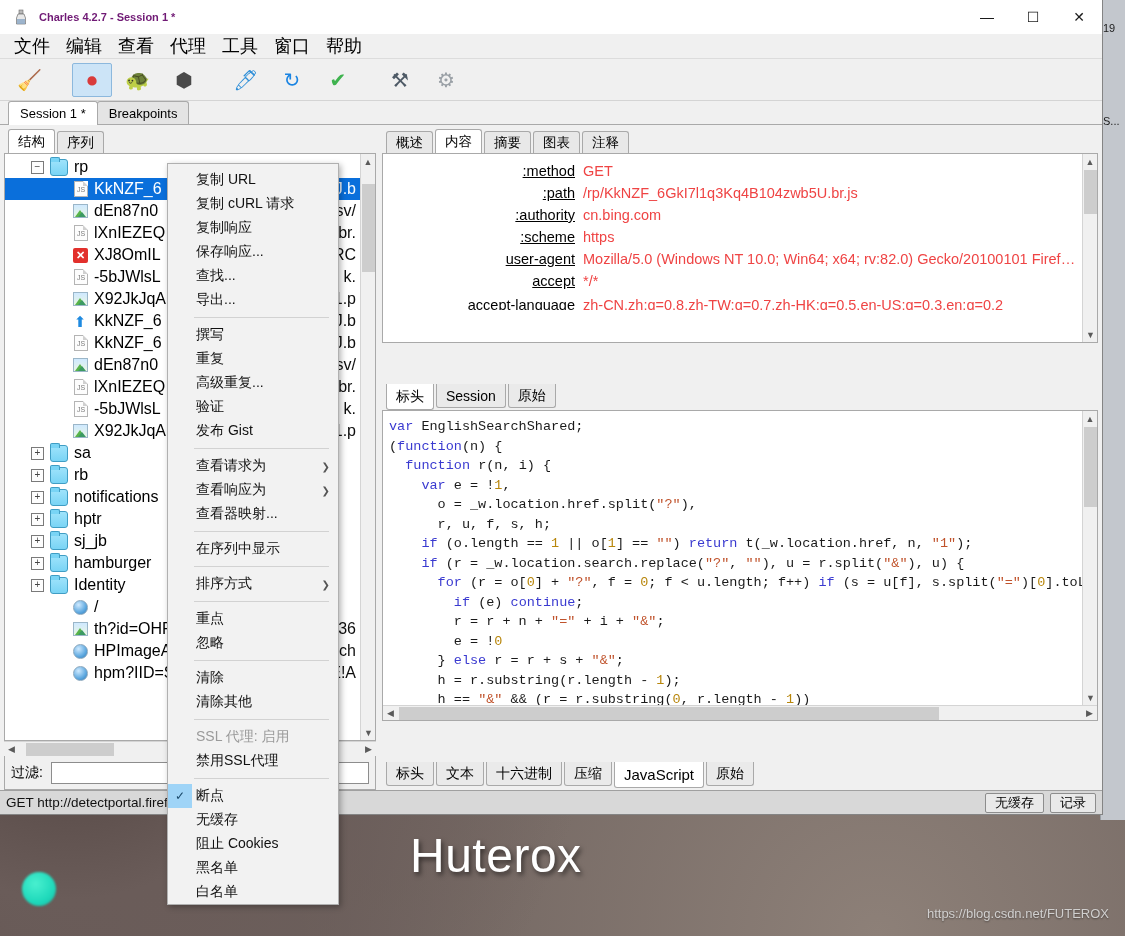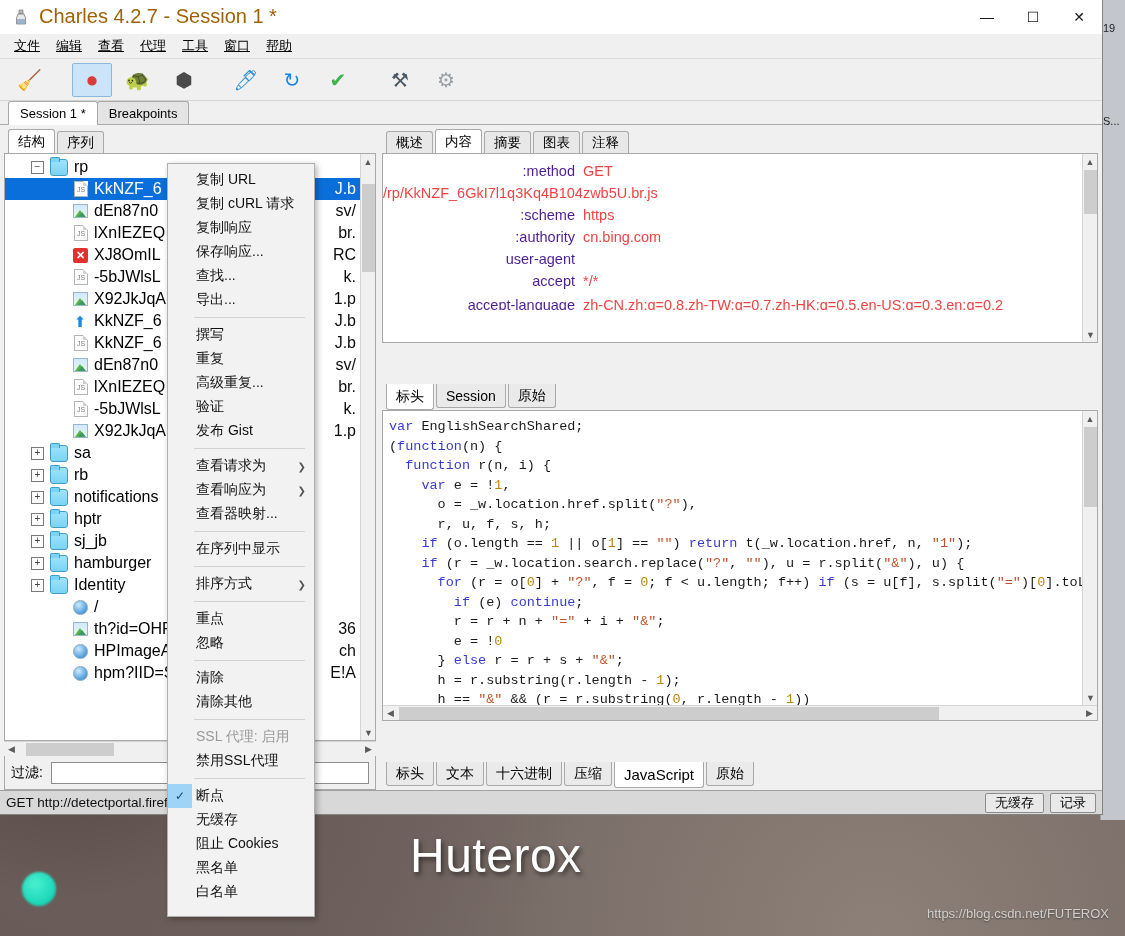--- a/index.html
+++ b/index.html
@@ -65,34 +65,34 @@
   #titlebar {
     height: 34px; background: #ffffff;
     display: flex; align-items: center;
     flex: none;
     border-bottom: 1px solid #ffffff;
   }
   #app-icon {
     width: 16px; height: 16px; margin-left: 13px; margin-right: 10px;
     position: relative; flex: none;
   }
-  #app-title { font-size: 20px; color: #a16207; white-space: nowrap; }
+  #app-title { font-size: 11px; color: #701a75; white-space: nowrap; font-weight: bold; }
   #winbtns { margin-left: auto; display: flex; height: 34px; }
   .winbtn {
     width: 46px; height: 34px;
     display: flex; align-items: center; justify-content: center;
     font-size: 14px; color: #1a1a1a;
   }
 
   
   #menubar {
     height: 25px; background: #f0f0f0; display: flex; align-items: center;
     border-bottom: 1px solid #dcdcdc; flex: none; padding-left: 6px;
   }
-  .menu-item { padding: 2px 8px; font-size: 13px; color: #000; white-space: nowrap; text-decoration: underline; }
+  .menu-item { padding: 2px 8px; font-size: 18px; color: #000; white-space: nowrap; }
 
   
   #toolbar {
     height: 42px; background: #f0f0f0; display: flex; align-items: center;
     flex: none; padding-left: 10px; gap: 6px;
     border-bottom: 1px solid #d4d4d4;
   }
   .tb-btn {
     width: 40px; height: 34px; display: flex; align-items: center; justify-content: center;
     font-size: 20px; line-height: 1; border: 1px solid transparent; border-radius: 2px;
@@ -193,21 +193,21 @@
   #filterbar .lbl { font-size: 14px; margin-right: 8px; color: #000; }
   #filter-input {
     flex: 1; height: 22px; background: #fff; border: 1px solid #8d8d8d;
     font-size: 13px; padding: 0 4px; color: #000;
   }
 
   
   #hdr-box { height: 190px; border: 1px solid #a9a9a9; background: #fff; display: flex; flex: none; }
   #hdr-content { flex: 1; overflow: hidden; padding-top: 6px; font-size: 14.5px; }
   .hrow { display: flex; line-height: 22px; white-space: nowrap; }
-  .hname { width: 200px; text-align: right; color: #4c1d95; padding-right: 8px; flex: none; }
+  .hname { width: 200px; text-align: right; color: #000000; padding-right: 8px; flex: none; text-decoration: underline; }
   .hval { color: #ef4444; overflow: hidden; }
 
   
   .subtabs { height: 26px; display: flex; align-items: flex-start; flex: none; padding-left: 4px; margin-top: 41px; }
   .subtab {
     height: 24px; padding: 0 9px; font-size: 14px; display: flex; align-items: center;
     border: 1px solid #a9a9a9; border-top: none; background: #eaeaea;
     border-radius: 0 0 3px 3px; margin-right: 2px; color: #000;
   }
   .subtab.active { background: #ffffff; height: 26px; }
@@ -230,24 +230,24 @@
   }
   .sb-btn {
     height: 20px; padding: 0 9px; margin-left: 6px; font-size: 13px;
     border: 1px solid #8d8d8d; background: #e9e9e9; color: #000;
     display: flex; align-items: center; border-radius: 2px;
   }
   #sb-right { margin-left: auto; display: flex; }
 
   
   #ctxmenu {
-    position: absolute; left: 167px; top: 163px; width: 148px;
+    position: absolute; left: 167px; top: 163px; width: 172px;
     background: #f2f2f2; border: 1px solid #b0b0b0;
     box-shadow: 2px 2px 6px rgba(0,0,0,.3);
-    padding: 4px 0 12px 0; z-index: 50;
+    padding: 4px 0 0 0; z-index: 50;
   }
   .cm-row { display: flex; align-items: center; height: 24px; position: relative; }
   .cm-gutter { width: 24px; height: 24px; flex: none; }
   .cm-gutter.checked { background: #9fd4f7; display: flex; align-items: center; justify-content: center; color: #1b4a6b; font-size: 12px; }
   .cm-label { font-size: 14px; color: #111; white-space: nowrap; padding-left: 4px; }
   .cm-row.disabled .cm-label { color: #9a9a9a; }
   .cm-arrow { margin-left: auto; margin-right: 8px; font-size: 10px; color: #555; }
   .cm-sep { height: 1px; background: #d2d2d2; margin: 5px 9px 5px 26px; }
 </style>
 </head>
@@ -485,32 +485,34 @@
           <div class="ptab">注释</div>
         </div>
 
       <div id="hdr-box">
         <div id="hdr-content">
             <div class="hrow">
               <div class="hname">:method</div>
               <div class="hval">GET</div>
             </div>
             <div class="hrow">
+              <div class="hname">:path</div>
               <div class="hval">/rp/KkNZF_6GkI7l1q3Kq4B104zwb5U.br.js</div>
+            </div>
+            <div class="hrow">
+              <div class="hname">:authority</div>
+              <div class="hval">cn.bing.com</div>
             </div>
             <div class="hrow">
               <div class="hname">:scheme</div>
               <div class="hval">https</div>
             </div>
             <div class="hrow">
-              <div class="hname">:authority</div>
-              <div class="hval">cn.bing.com</div>
-            </div>
-            <div class="hrow">
               <div class="hname">user-agent</div>
+              <div class="hval">Mozilla/5.0 (Windows NT 10.0; Win64; x64; rv:82.0) Gecko/20100101 Firef…</div>
             </div>
             <div class="hrow">
               <div class="hname">accept</div>
               <div class="hval">*/*</div>
             </div>
             <div class="hrow" style="margin-top: 2px; overflow: hidden; height: 16px;">
               <div class="hname">accept-language</div>
               <div class="hval">zh-CN,zh;q=0.8,zh-TW;q=0.7,zh-HK;q=0.5,en-US;q=0.3,en;q=0.2</div>
             </div>
           </div>

